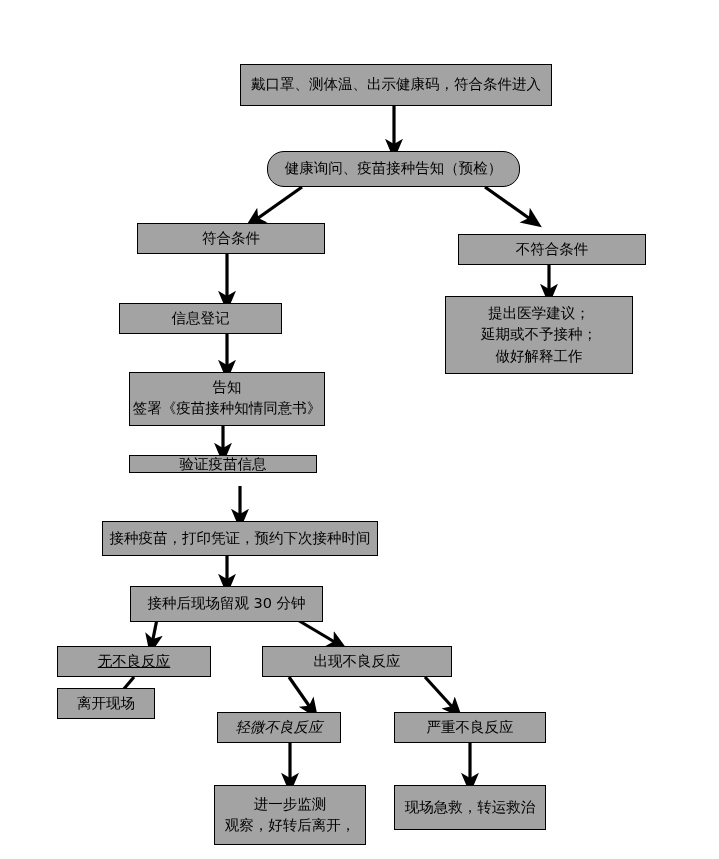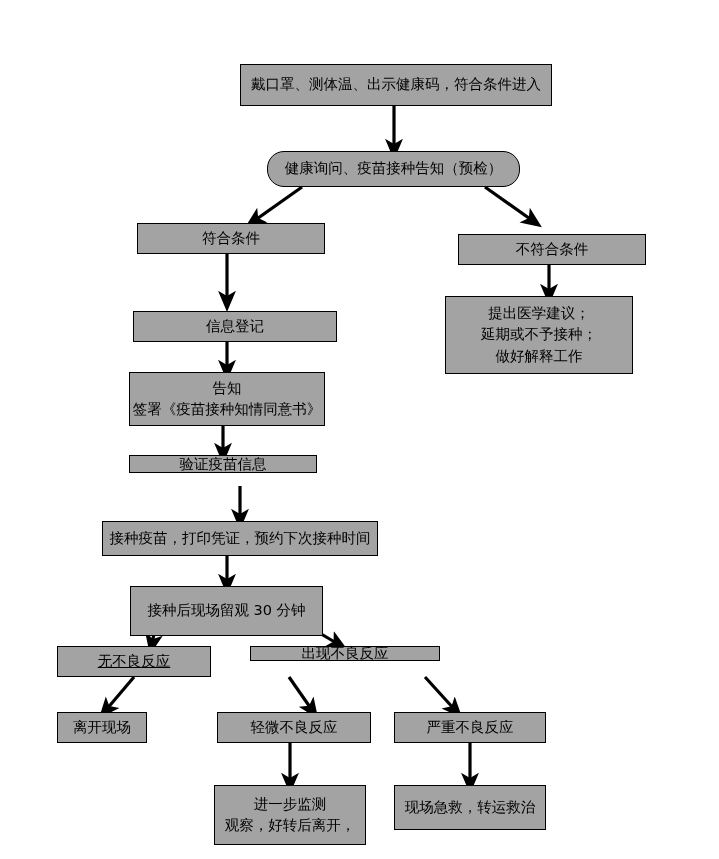--- a/index.html
+++ b/index.html
@@ -103,69 +103,69 @@
       <div class="node" style="left: 137px; top: 223px; width: 188px; height: 31px;">
         <div>
           <span class="line">符合条件</span>
         </div>
       </div>
       <div class="node" style="left: 458px; top: 223px; width: 188px; height: 31px; margin-top: 11px;">
         <div>
           <span class="line">不符合条件</span>
         </div>
       </div>
-      <div class="node" style="left: 133px; top: 303px; width: 204px; height: 31px; margin-top: 8px;">
+      <div class="node" style="left: 119px; top: 303px; width: 163px; height: 31px;">
         <div>
           <span class="line">信息登记</span>
         </div>
       </div>
       <div class="node" style="left: 445px; top: 296px; width: 188px; height: 78px;">
         <div>
           <span class="line">提出医学建议；</span>
           <span class="line">延期或不予接种；</span>
           <span class="line">做好解释工作</span>
         </div>
       </div>
-      <div class="node" style="left: 129px; top: 372px; width: 196px; height: 54px;">
+      <div class="node" style="left: 129px; top: 372px; width: 196px; height: 54px; font-family: Liberation Mono, monospace;">
         <div>
           <span class="line">告知</span>
           <span class="line">签署《疫苗接种知情同意书》</span>
         </div>
       </div>
       <div class="node" style="left: 129px; top: 455px; width: 188px; height: 18px;">
         <div>
           <span class="line">验证疫苗信息</span>
         </div>
       </div>
       <div class="node" style="left: 102px; top: 521px; width: 276px; height: 35px;">
         <div>
           <span class="line">接种疫苗，打印凭证，预约下次接种时间</span>
         </div>
       </div>
-      <div class="node" style="left: 130px; top: 586px; width: 193px; height: 50px;">
+      <div class="node" style="left: 130px; top: 586px; width: 193px; height: 36px;">
         <div>
           <span class="line">接种后现场留观 30 分钟</span>
         </div>
       </div>
       <div class="node" style="left: 57px; top: 646px; width: 154px; height: 31px; text-decoration: underline;">
         <div>
           <span class="line">无不良反应</span>
         </div>
       </div>
-      <div class="node" style="left: 250px; top: 646px; width: 190px; height: 15px;">
+      <div class="node" style="left: 262px; top: 646px; width: 190px; height: 31px;">
         <div>
           <span class="line">出现不良反应</span>
         </div>
       </div>
-      <div class="node" style="left: 57px; top: 712px; width: 90px; height: 31px;">
+      <div class="node" style="left: 57px; top: 688px; width: 98px; height: 31px;">
         <div>
           <span class="line">离开现场</span>
         </div>
       </div>
-      <div class="node" style="left: 217px; top: 712px; width: 154px; height: 31px;">
+      <div class="node" style="left: 217px; top: 712px; width: 124px; height: 31px; font-style: italic;">
         <div>
           <span class="line">轻微不良反应</span>
         </div>
       </div>
       <div class="node" style="left: 394px; top: 712px; width: 152px; height: 31px;">
         <div>
           <span class="line">严重不良反应</span>
         </div>
       </div>
       <div class="node" style="left: 214px; top: 785px; width: 152px; height: 60px;">

